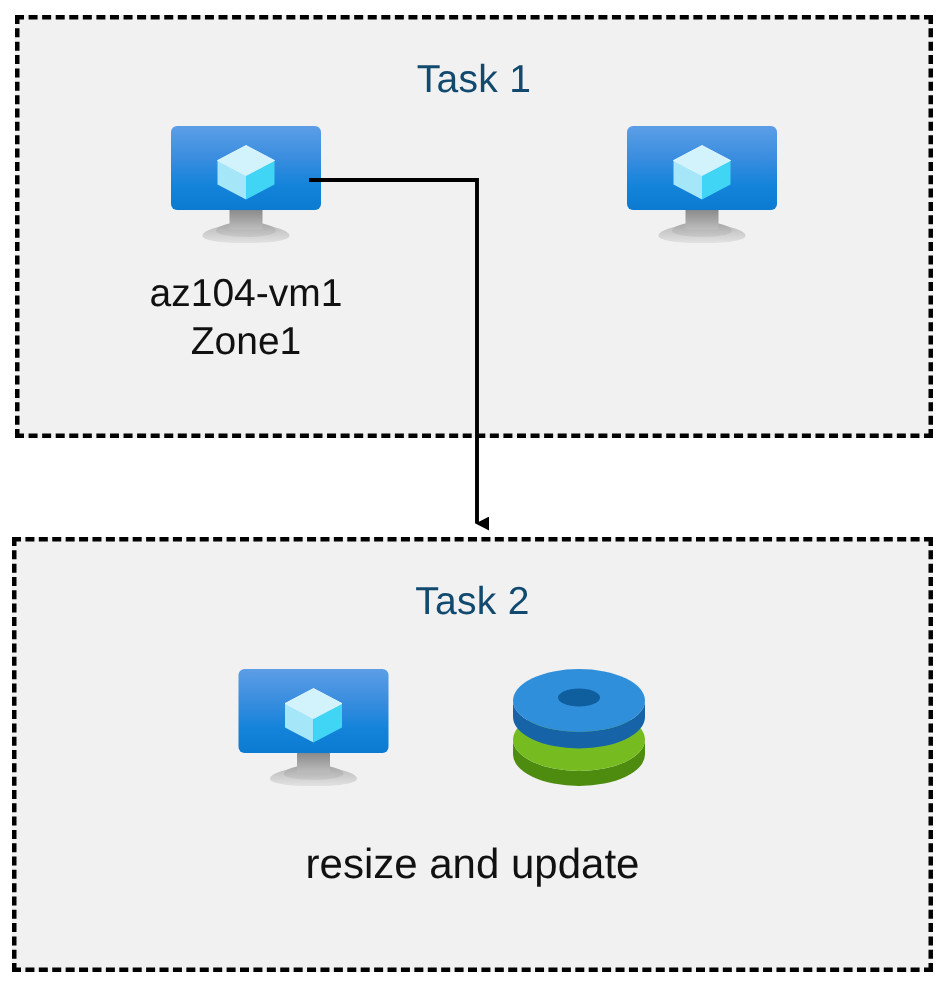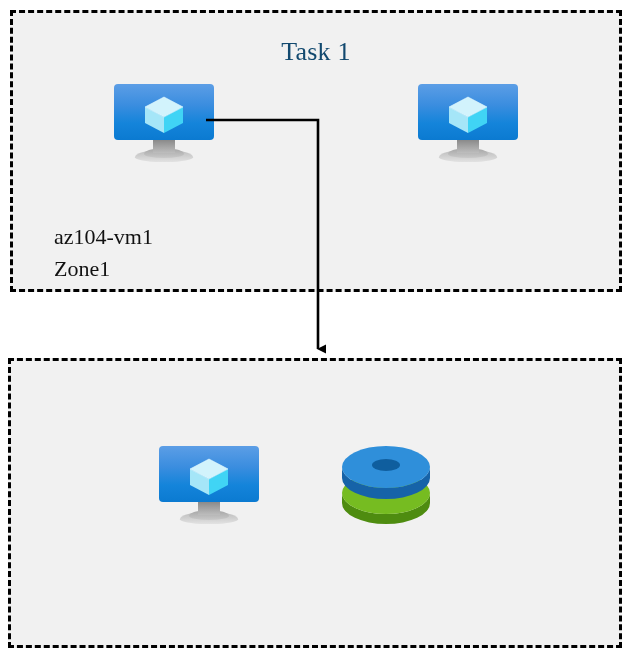--- a/index.html
+++ b/index.html
@@ -13,21 +13,20 @@
     position: relative;
     overflow: hidden;
     font-family: "Liberation Sans", "DejaVu Sans", sans-serif;
   }
 
   #canvas {
     position: absolute;
     left: 0; top: 0;
     width: 628px;
     height: 460px;
-    font-family: Liberation Serif, serif;
   }
 
   
   .task-box {
     position: absolute;
     background: #f1f1f1;
     border: 3px dashed #000000;
     box-sizing: border-box;
   }
   #task1-box {
@@ -117,26 +116,25 @@
     left: 0;
     top: 0;
     width: 628px;
     height: 654px;
     pointer-events: none;
   }
 
   
   .vm-label {
     position: absolute;
-    text-align: left;
+    text-align: center;
     color: #111111;
-    font-size: 22px;
+    font-size: 26px;
     line-height: 32px;
     white-space: pre-line;
-    margin-top: 42px;
   }
   .section-label {
     position: absolute;
     text-align: center;
     color: #111111;
     font-size: 28px;
     line-height: 34px;
     width: 100%;
   }
 </style>
@@ -173,20 +171,21 @@
         <polygon points="21,2 40,12 21,22 2,12" fill="#d2f3fc"></polygon>
         <polygon points="2,12 21,22 21,38 2,28" fill="#a5e6f8"></polygon>
         <polygon points="40,12 21,22 21,38 40,28" fill="#40d4f5"></polygon>
         <polygon points="21,2 40,12 21,22 2,12" fill="none" stroke="#e8fbff" stroke-width="0.6"></polygon>
       </svg>
     </div>
 
   </div>
 
   <div class="task-box" id="task2-box">
+    <div class="task-title" id="task2-title">Task 2</div>
 
     <div class="vm-icon" style="left:148px; top:85px;">
       <div class="vm-base"></div>
       <div class="vm-base-inner"></div>
       <div class="vm-neck"></div>
       <div class="vm-screen"></div>
       <svg class="vm-cube" viewBox="0 0 42 40">
         <polygon points="21,2 40,12 21,22 2,12" fill="#d2f3fc"></polygon>
         <polygon points="2,12 21,22 21,38 2,28" fill="#a5e6f8"></polygon>
         <polygon points="40,12 21,22 21,38 40,28" fill="#40d4f5"></polygon>
@@ -200,20 +199,21 @@
         <path d="M6,52 a44,21 0 0,0 88,0 l0,10 a44,21 0 0,1 -88,0 z" fill="#4e8c10"></path>
         <ellipse cx="50" cy="52" rx="44" ry="21" fill="#76bc21"></ellipse>
         <ellipse cx="50" cy="50" rx="14" ry="6" fill="#5d9a14"></ellipse>
 
         <path d="M6,26 a44,21 0 0,0 88,0 l0,11 a44,21 0 0,1 -88,0 z" fill="#1663a8"></path>
         <ellipse cx="50" cy="26" rx="44" ry="21" fill="#2f8fda"></ellipse>
         <ellipse cx="50" cy="24" rx="14" ry="6" fill="#0f5e9e"></ellipse>
       </svg>
     </div>
 
+    <div class="section-label" style="top:198px;">resize and update</div>
   </div>
 
   <svg id="connector" viewBox="0 0 628 654">
     <defs>
       <marker id="arrowhead" markerWidth="10" markerHeight="10" refX="4.6" refY="8" orient="auto" markerUnits="userSpaceOnUse">
         <polygon points="0,0 9.2,0 4.6,9" fill="#000000"></polygon>
       </marker>
     </defs>
     <path d="M 206 120 L 318 120 L 318 349" fill="none" stroke="#000000" stroke-width="2.6" marker-end="url(#arrowhead)"></path>
   </svg>

